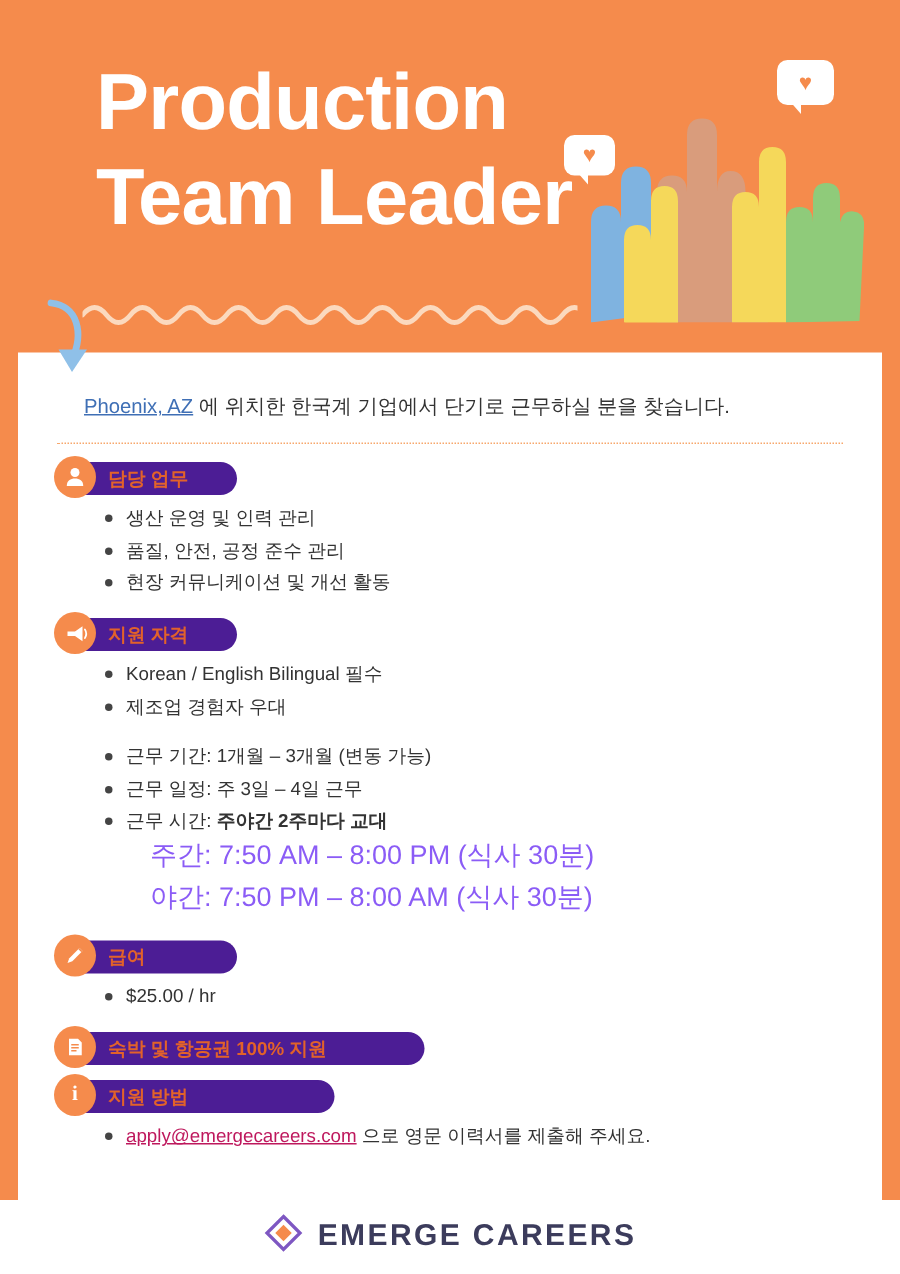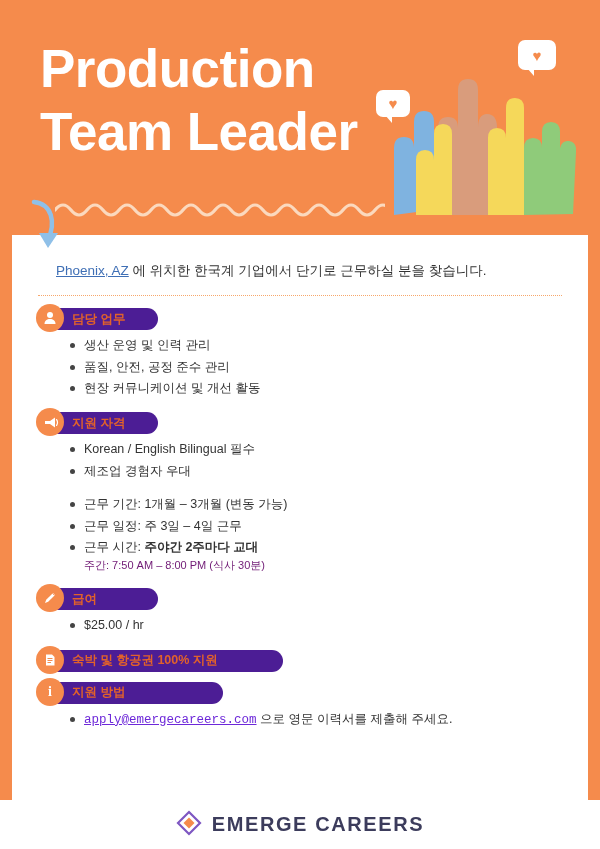--- a/index.html
+++ b/index.html
@@ -18,21 +18,21 @@
     width: 600px;
     height: 849px;
     background: #F58B4C;
     box-sizing: border-box;
   }
 
   
   .header {
     position: relative;
     height: 232px;
-    padding: 38px 0 0 40px;
+    padding: 38px 0 0 64px;
     box-sizing: border-box;
   }
   .title {
     color: #ffffff;
     font-size: 53px;
     font-weight: bold;
     line-height: 1.18;
     letter-spacing: -0.5px;
     margin: 0;
     position: relative;
@@ -188,27 +188,27 @@
     left: -14px;
     top: 7px;
     width: 5px;
     height: 5px;
     background: #444;
     border-radius: 50%;
   }
   ul.items li b { font-weight: bold; }
   ul.items li .sub {
     display: block;
-    font-size: 11px;
-    color: #701a75;
+    font-size: 18px;
+    color: #8b5cf6;
+    margin-left: 16px;
   }
   .email-link {
-    color: #6d28d9;
+    color: #be185d;
     text-decoration: underline;
-    font-family: Liberation Mono, monospace;
   }
   .sec.standalone { margin-top: 2px; margin-bottom: 10px; }
 
   
   .footer {
     position: absolute;
     left: 0;
     top: 800px;
     width: 600px;
     height: 49px;
@@ -325,20 +325,21 @@
       <li>Korean / English Bilingual 필수</li>
       <li>제조업 경험자 우대</li>
     </ul>
 
     <ul class="items">
       <li>근무 기간: 1개월 – 3개월 (변동 가능)</li>
       <li>근무 일정: 주 3일 – 4일 근무</li>
       <li>
         <span>근무 시간: </span><b>주야간 2주마다 교대</b>
         <span class="sub">주간: 7:50 AM – 8:00 PM (식사 30분)</span>
+        <span class="sub">야간: 7:50 PM – 8:00 AM (식사 30분)</span>
       </li>
     </ul>
 
     <div class="sec">
       <div class="pill">
         <div class="badge">
           <svg width="16" height="16" viewBox="0 0 16 16">
             <path d="M3 13 L4.2 9.8 L11 3 L13 5 L6.2 11.8 Z" fill="#ffffff"></path>
             <path d="M10.6 3.4 L12.6 5.4" stroke="#F58B4C" stroke-width="1"></path>
           </svg>

